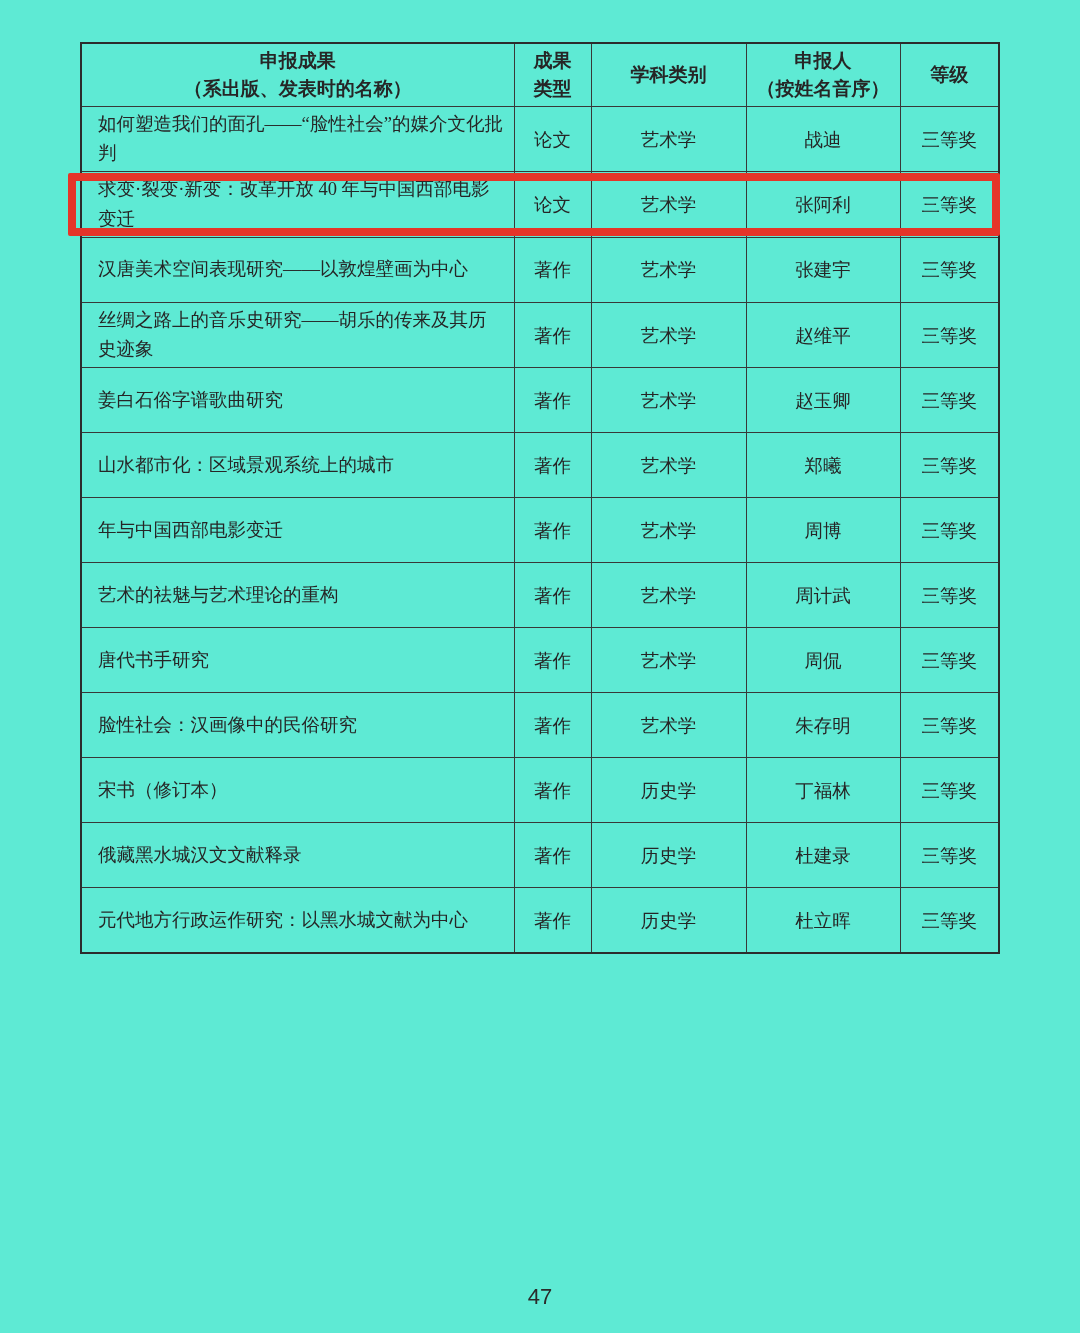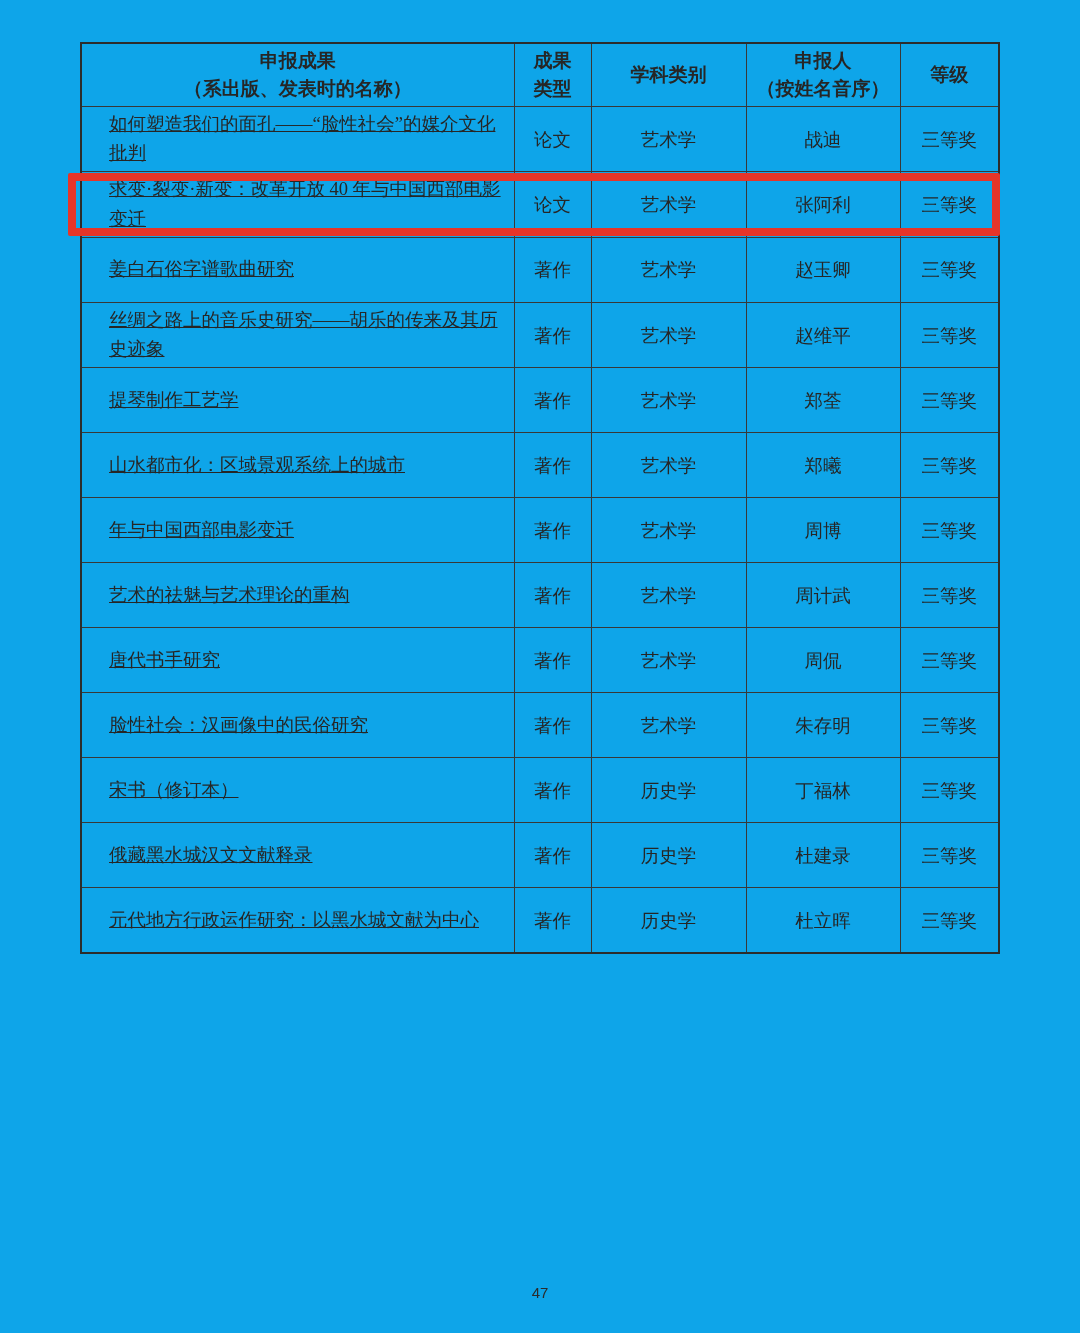--- a/index.html
+++ b/index.html
@@ -4,21 +4,21 @@
 <style>
   html, body {
     margin: 0;
     padding: 0;
     background: #ffffff;
   }
   .page {
     position: relative;
     width: 1080px;
     height: 1333px;
-    background: #0ea5e9;
+    background: #5eead4;
     font-family: "Liberation Serif", "DejaVu Serif", serif;
     color: #262626;
     overflow: hidden;
   }
   table.results {
     position: absolute;
     left: 80px;
     top: 42px;
     width: 918px;
     border-collapse: collapse;
@@ -45,40 +45,39 @@
   }
   .results th .h-line { display: block; }
   .results td {
     font-size: 18.5px;
     height: 58px;
     padding: 3px 6px;
     text-align: center;
   }
   .results td.title-cell {
     text-align: left;
-    padding-left: 27px;
+    padding-left: 16px;
     padding-right: 10px;
     line-height: 1.58;
-    text-decoration: underline;
   }
   .highlight-box {
     position: absolute;
     box-sizing: border-box;
     border: 8px solid #e53529;
     border-radius: 2px;
     pointer-events: none;
     z-index: 5;
   }
   .page-number {
     position: absolute;
     left: 0;
     top: 1284px;
     width: 100%;
     text-align: center;
-    font-size: 15px;
+    font-size: 22px;
     font-family: "Liberation Sans", "DejaVu Sans", sans-serif;
     color: #2b2b2b;
   }
 </style>
 </head>
 <body>
 
 <div class="page">
 
   <table class="results">
@@ -120,38 +119,38 @@
       <td>三等奖</td>
     </tr>
         <tr class="is-highlighted">
       <td class="title-cell">求变·裂变·新变：改革开放 40 年与中国西部电影变迁</td>
       <td>论文</td>
       <td>艺术学</td>
       <td>张阿利</td>
       <td>三等奖</td>
     </tr>
         <tr>
+      <td class="title-cell">汉唐美术空间表现研究——以敦煌壁画为中心</td>
+      <td>著作</td>
+      <td>艺术学</td>
+      <td>张建宇</td>
+      <td>三等奖</td>
+    </tr>
+        <tr>
+      <td class="title-cell">丝绸之路上的音乐史研究——胡乐的传来及其历史迹象</td>
+      <td>著作</td>
+      <td>艺术学</td>
+      <td>赵维平</td>
+      <td>三等奖</td>
+    </tr>
+        <tr>
       <td class="title-cell">姜白石俗字谱歌曲研究</td>
       <td>著作</td>
       <td>艺术学</td>
       <td>赵玉卿</td>
-      <td>三等奖</td>
-    </tr>
-        <tr>
-      <td class="title-cell">丝绸之路上的音乐史研究——胡乐的传来及其历史迹象</td>
-      <td>著作</td>
-      <td>艺术学</td>
-      <td>赵维平</td>
-      <td>三等奖</td>
-    </tr>
-        <tr>
-      <td class="title-cell">提琴制作工艺学</td>
-      <td>著作</td>
-      <td>艺术学</td>
-      <td>郑荃</td>
       <td>三等奖</td>
     </tr>
         <tr>
       <td class="title-cell">山水都市化：区域景观系统上的城市</td>
       <td>著作</td>
       <td>艺术学</td>
       <td>郑曦</td>
       <td>三等奖</td>
     </tr>
         <tr>

